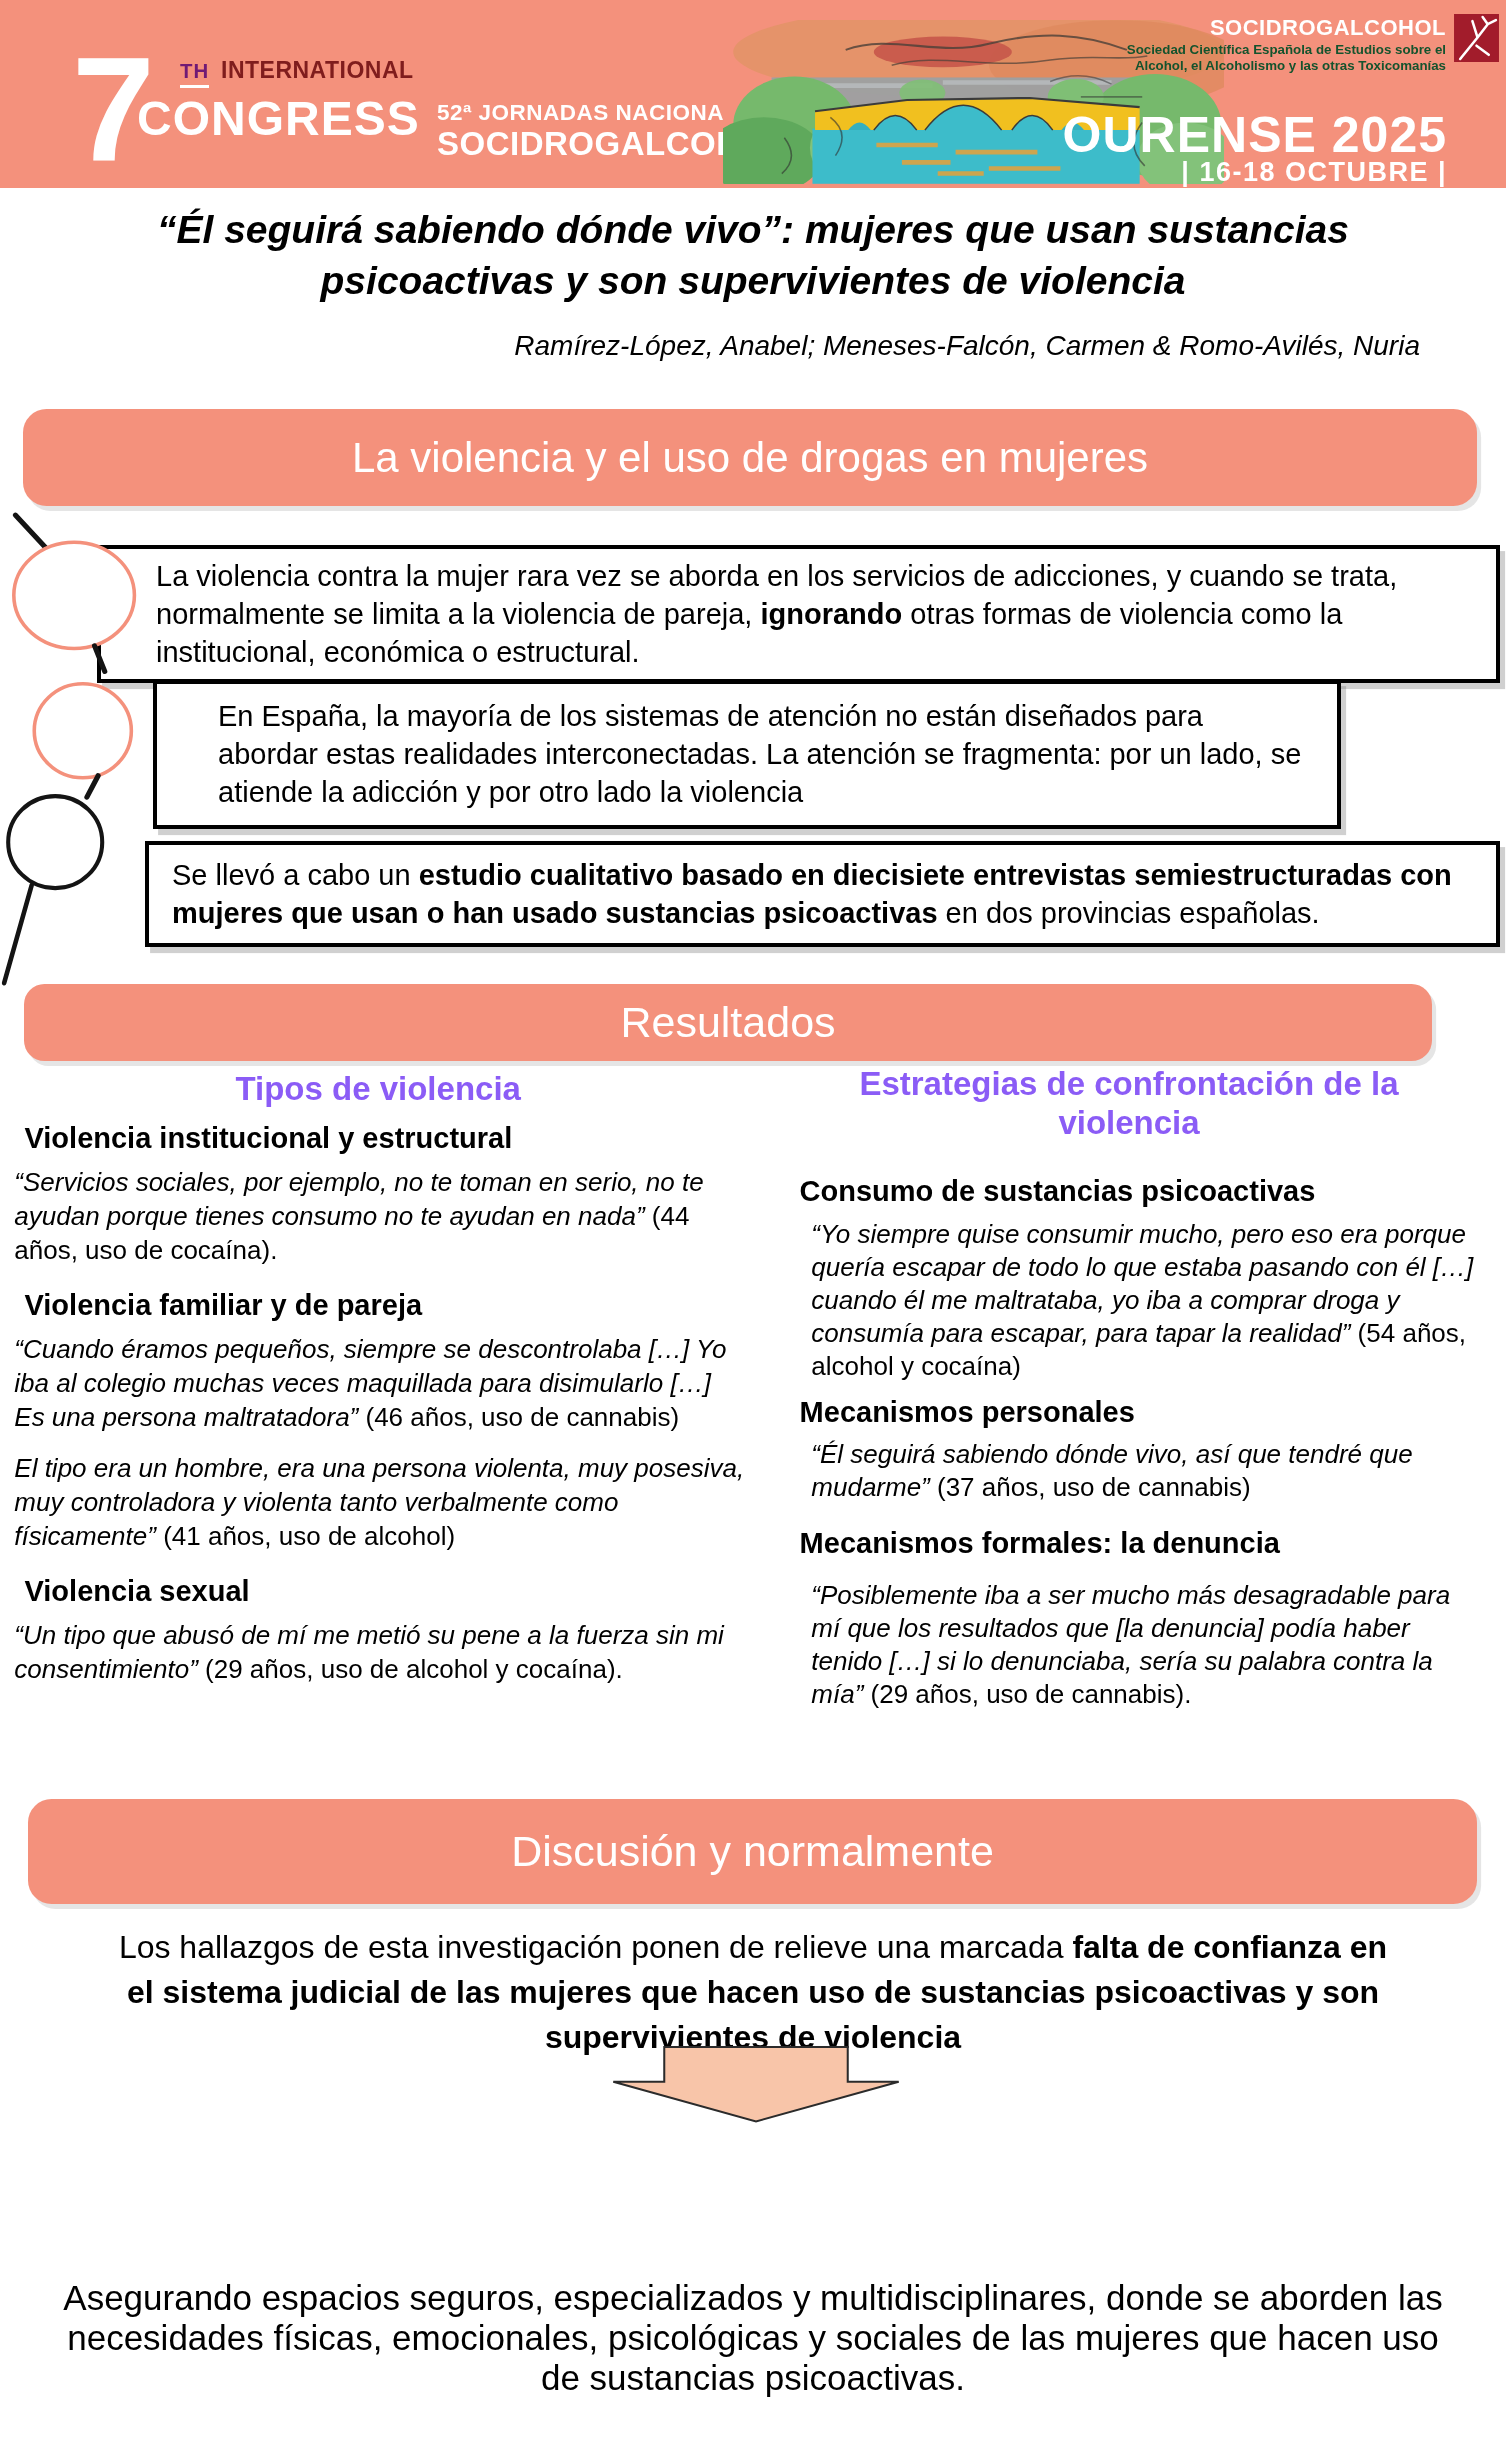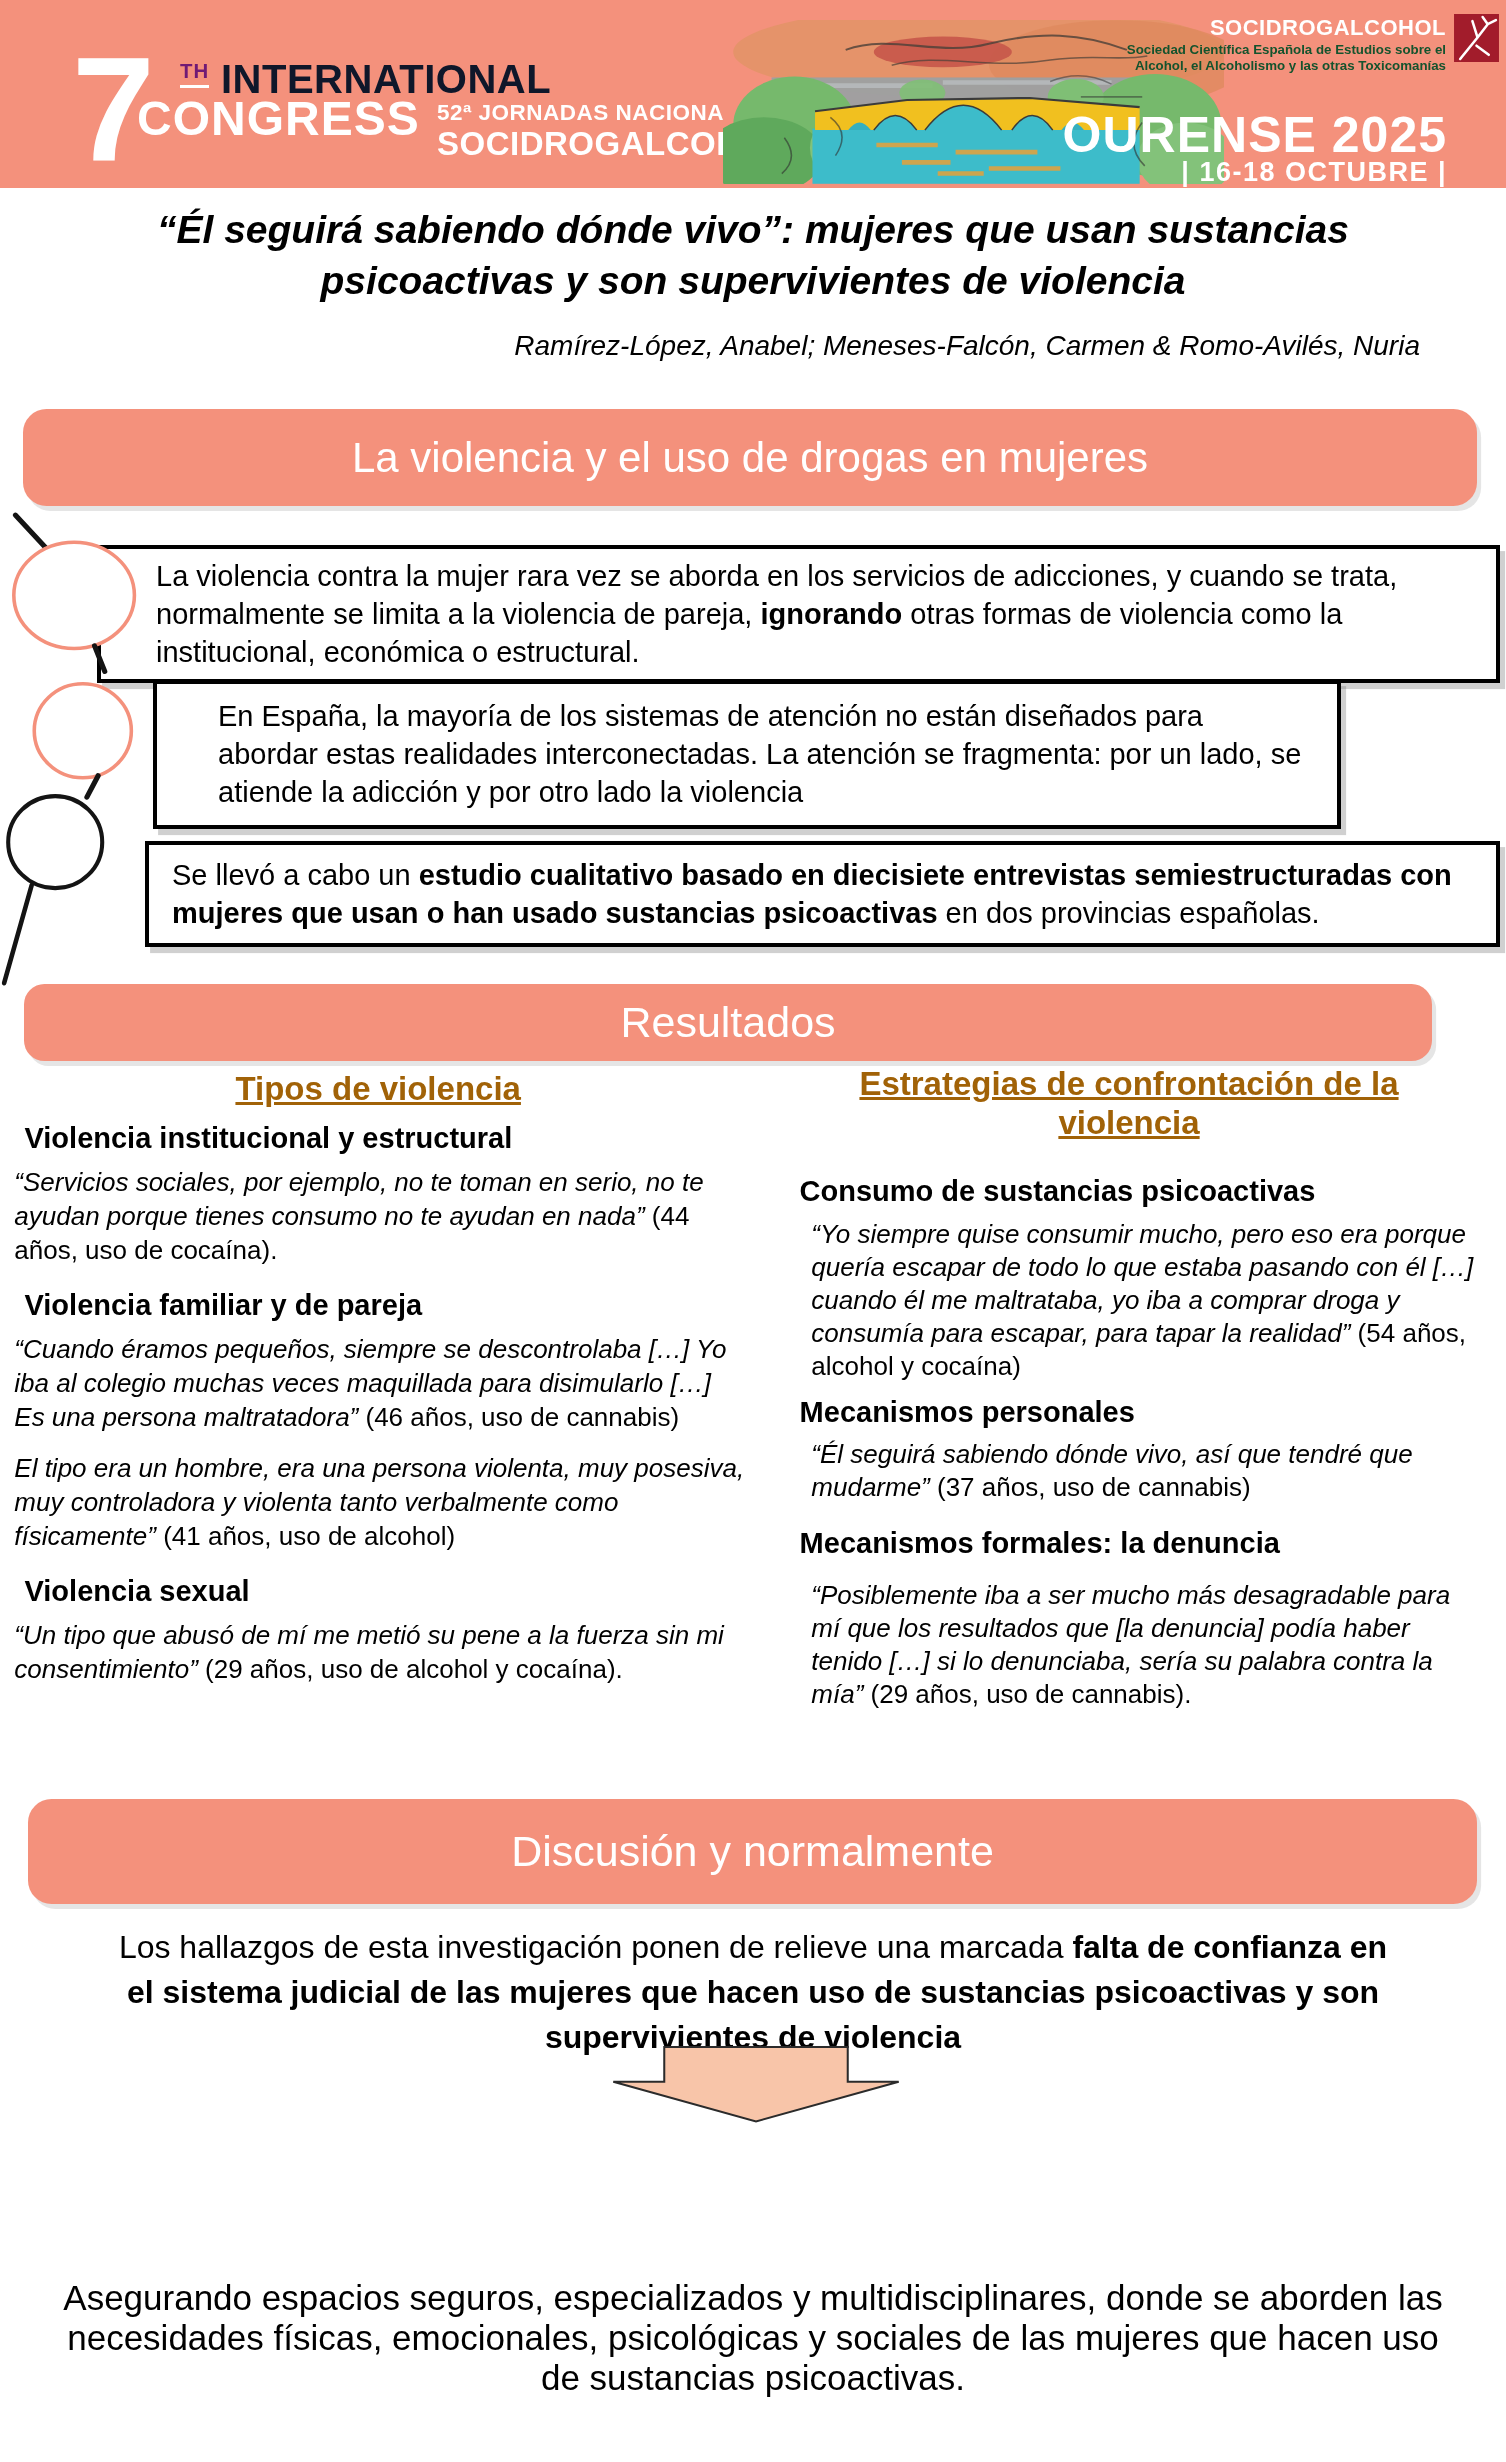--- a/index.html
+++ b/index.html
@@ -5,21 +5,21 @@
   html,body{margin:0;padding:0;background:#ffffff;}
   #poster{
     position:relative;width:1506px;height:2462px;background:#ffffff;overflow:hidden;
     font-family:"Liberation Sans",sans-serif;color:#000;
   }
   .abs{position:absolute;}
   
   #header{left:0;top:0;width:1506px;height:188px;background:#F4917C;}
   #brand-seven{left:72px;top:49px;font-size:149px;line-height:0.82;font-weight:bold;color:#fff;}
   #brand-th{left:180px;top:60px;font-size:20.4px;font-weight:bold;color:#701a75;border-bottom:3.6px solid #fff;padding-bottom:2px;letter-spacing:1px;}
-  #brand-int{left:221px;top:57px;font-size:40px;font-weight:bold;color:#0f172a;letter-spacing:0.5px;}
+  #brand-int{left:221px;top:57px;font-size:23px;font-weight:bold;color:#7f1d1d;letter-spacing:0.5px;}
   #brand-cong{left:137px;top:95px;font-size:48px;font-weight:bold;color:#fff;letter-spacing:1px;line-height:1;}
   #jornadas1{left:437px;top:100px;font-size:22.5px;font-weight:bold;color:#fff;letter-spacing:0.5px;}
   #jornadas2{left:437px;top:125px;font-size:33px;font-weight:bold;color:#fff;letter-spacing:0.5px;}
   #soc-name{right:60px;top:15.3px;font-size:22px;font-weight:bold;color:#fff;text-align:right;width:358px;letter-spacing:0.5px;}
   #soc-sub{right:60px;top:42px;font-size:13.3px;font-weight:bold;color:#14532d;text-align:right;width:358px;line-height:1.18;}
   #soc-square{left:1454px;top:14.3px;}
   #city-year{right:59px;top:106px;font-size:50px;font-weight:bold;color:#fff;letter-spacing:1px;}
   #dates{right:59px;top:157px;font-size:27px;font-weight:bold;color:#fff;letter-spacing:1.5px;}
   #bridge-art{left:723px;top:20.4px;}
   
@@ -32,21 +32,21 @@
   #banner-discussion{left:28px;top:1799px;width:1449px;height:105px;font-size:43px;line-height:105px;}
   
   .ibox{background:#fff;border:4.6px solid #000;box-sizing:border-box;font-size:29px;line-height:38px;box-shadow:5.1px 6.1px 0 rgba(120,120,120,.35);z-index:1;}
   #ibox-1{left:97px;top:545px;width:1403px;padding:8.2px 31px 8.2px 55px;}
   #ibox-2{left:153px;top:680px;width:1188px;padding:13.3px 31px 13.3px 61px;}
   #ibox-3{left:145px;top:841px;width:1355px;padding:11.2px 31px 11.2px 23px;}
   .seg-bold{font-weight:bold;}
   
   #chain{left:0;top:0;z-index:2;pointer-events:none;}
   
-  .col-heading{font-size:33px;font-weight:bold;color:#a16207;text-align:center;line-height:39px;text-decoration:underline;}
+  .col-heading{font-size:33px;font-weight:bold;color:#8b5cf6;text-align:center;line-height:39px;}
   #heading-tipos{left:10.2px;top:1069px;width:736px;}
   #heading-estrategias{left:812px;top:1064px;width:634px;}
   .col{font-size:26px;}
   #col-left{left:14.3px;top:1122px;width:732px;}
   #col-right{left:797px;top:1175px;width:680px;}
   .subheading{font-size:29px;font-weight:bold;margin:0 0 9.2px 10.2px;line-height:1.15;}
   #col-right .subheading{margin-left:2.6px;}
   .quote-block{font-style:italic;line-height:34px;margin:0 0 17.4px 0;}
   #col-right .quote-block{line-height:33px;padding-left:14.3px;margin-bottom:13.3px;}
   .attribution{font-style:normal;}

